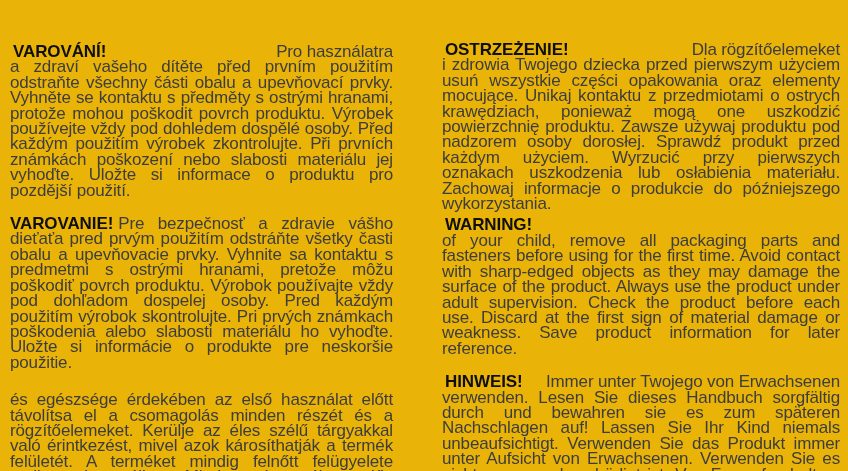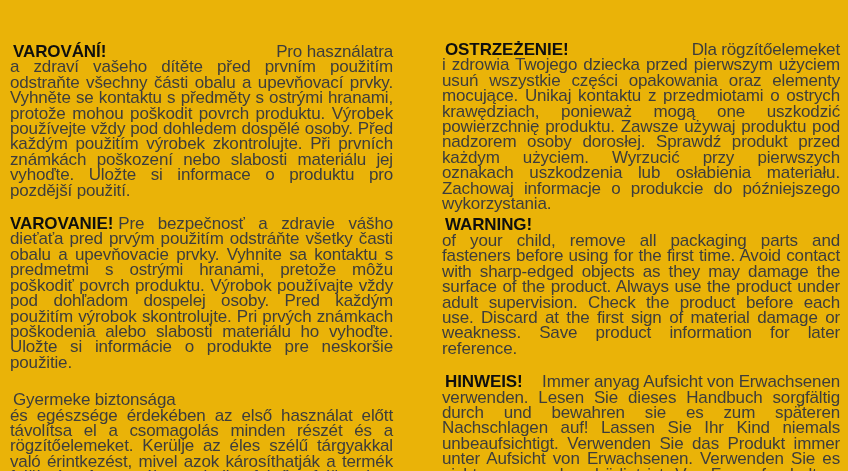--- a/index.html
+++ b/index.html
@@ -57,21 +57,20 @@
       </div>
       <p class="body">a zdraví vašeho dítěte před prvním použitím odstraňte všechny části obalu a upevňovací prvky. Vyhněte se kontaktu s předměty s ostrými hranami, protože mohou poškodit povrch produktu. Výrobek používejte vždy pod dohledem dospělé osoby. Před každým použitím výrobek zkontrolujte. Při prvních známkách poškození nebo slabosti materiálu jej vyhoďte. Uložte si informace o produktu pro pozdější použití.</p>
     </section>
 
     <section class="warn mb22">
       <p class="body"><span class="hdr">VAROVANIE!</span><span>Pre bezpečnosť a zdravie vášho dieťaťa pred prvým použitím odstráňte všetky časti obalu a upevňovacie prvky. Vyhnite sa kontaktu s predmetmi s ostrými hranami, pretože môžu poškodiť povrch produktu. Výrobok používajte vždy pod dohľadom dospelej osoby. Pred každým použitím výrobok skontrolujte. Pri prvých známkach poškodenia alebo slabosti materiálu ho vyhoďte. Uložte si informácie o produkte pre neskoršie použitie.</span></p>
     </section>
 
     <section class="warn">
       <div class="first-line">
-        <span class="intro">Gyermeke biztonsága</span>
       </div>
       <p class="body">és egészsége érdekében az első használat előtt távolítsa el a csomagolás minden részét és a rögzítőelemeket. Kerülje az éles szélű tárgyakkal való érintkezést, mivel azok károsíthatják a termék felületét. A terméket mindig felnőtt felügyelete mellett használja. Minden használat előtt ellenőrizze a terméket. Az anyag sérülésének vagy elhasználódásának első jelére dobja ki. Őrizze meg a termékinformációkat későbbi használatra.</p>
     </section>
 
   </div>
 
   <div class="col col-right">
 
     <section class="warn mb6">
       <div class="first-line">
@@ -84,20 +83,20 @@
     <section class="warn mb18">
       <div class="first-line">
         <span class="hdr">WARNING!</span>
       </div>
       <p class="body">of your child, remove all packaging parts and fasteners before using for the first time. Avoid contact with sharp-edged objects as they may damage the surface of the product. Always use the product under adult supervision. Check the product before each use. Discard at the first sign of material damage or weakness. Save product information for later reference.</p>
     </section>
 
     <section class="warn">
       <div class="first-line">
         <span class="hdr">HINWEIS!</span>
-        <span class="intro">Immer anyag Aufsicht von Erwachsenen</span>
+        <span class="intro">Immer unter Twojego von Erwachsenen</span>
       </div>
       <p class="body">verwenden. Lesen Sie dieses Handbuch sorgfältig durch und bewahren sie es zum späteren Nachschlagen auf! Lassen Sie Ihr Kind niemals unbeaufsichtigt. Verwenden Sie das Produkt immer unter Aufsicht von Erwachsenen. Verwenden Sie es nicht, wenn es beschädigt ist. Von Feuer fernhalten. Bewahren Sie alle Plastikbeutel außerhalb der Reichweite von Kindern auf, um Erstickungsgefahr zu vermeiden. Entsorgen oder lagern Sie die Verpackung außerhalb der Reichweite von Kindern!</p>
     </section>
 
   </div>
 
 </div>
 
 </body></html>

